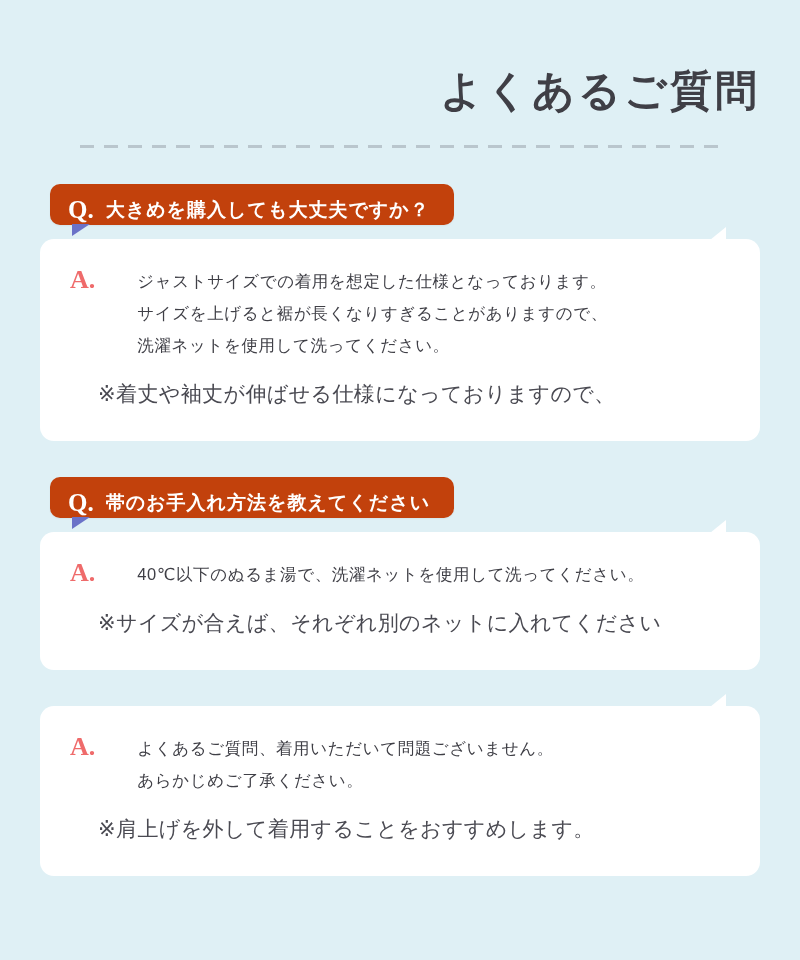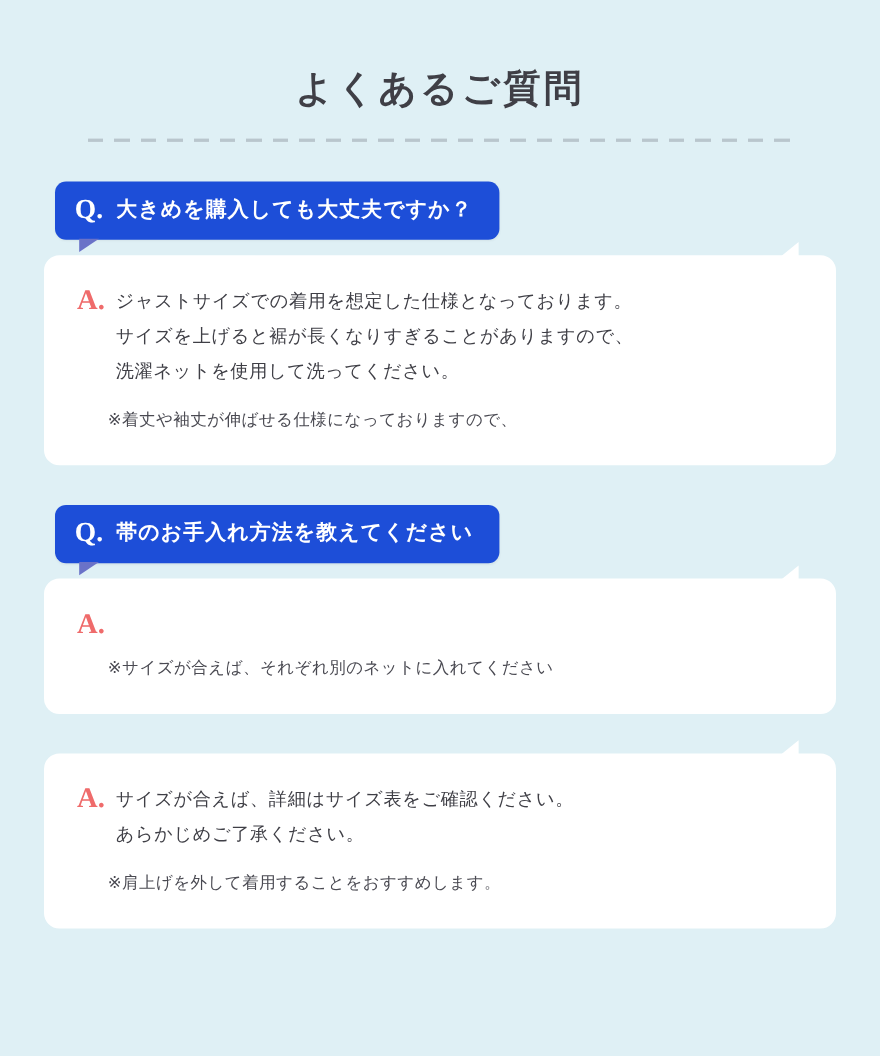--- a/index.html
+++ b/index.html
@@ -17,22 +17,22 @@
   .page {
     position: relative;
     width: 800px;
     height: 960px;
     box-sizing: border-box;
     padding: 0 40px;
   }
 
   
   .title {
-    text-align: center;
-    font-size: 34px;
+    text-align: right;
+    font-size: 42px;
     font-weight: bold;
     letter-spacing: 3px;
     color: #3f3f46;
     padding-top: 38px;
     line-height: 1.2;
   }
   .divider {
     margin: 24px auto 0 auto;
     width: 640px;
     height: 3px;
@@ -53,24 +53,24 @@
     margin-bottom: 36px;
   }
 
   
   .q-row {
     padding-left: 10px;
   }
   .q-bubble {
     position: relative;
     display: inline-block;
-    background: #1d4ed8;
+    background: #c2410c;
     color: #ffffff;
     border-radius: 10px;
-    padding: 11px 24px 12px 18px;
+    padding: 11px 24px 0 18px;
     font-size: 19px;
     font-weight: bold;
     letter-spacing: 1px;
     line-height: 1.2;
     box-shadow: 0 1px 2px rgba(0,0,0,0.05);
   }
   .q-bubble::after {
     content: "";
     position: absolute;
     left: 22px;
@@ -129,27 +129,28 @@
     flex: 0 0 auto;
   }
   .a-lines {
     flex: 1 1 auto;
   }
   .a-line {
     font-size: 16.5px;
     line-height: 1.95;
     color: #3f3f46;
     letter-spacing: 0.6px;
+    margin-left: 32px;
   }
   .note-block {
     margin-top: 14px;
     padding-left: 28px;
   }
   .note-line {
-    font-size: 15px;
+    font-size: 21px;
     line-height: 1.8;
     color: #4a4a52;
     letter-spacing: 0.4px;
   }
   .note-line.indent {
     padding-left: 16px;
   }
 </style>
 </head>
 <body>
@@ -185,34 +186,35 @@
     <div class="faq-item">
       <div class="q-row">
         <div class="q-bubble">
           <span class="q-mark">Q.</span><span class="q-text">帯のお手入れ方法を教えてください</span>
         </div>
       </div>
       <div class="a-card">
         <div class="a-body">
           <div class="a-mark">A.</div>
           <div class="a-lines">
+            <div class="a-line">40℃以下のぬるま湯で、洗濯ネットを使用して洗ってください。</div>
           </div>
         </div>
         <div class="note-block">
           <div class="note-line">※サイズが合えば、それぞれ別のネットに入れてください</div>
         </div>
       </div>
     </div>
 
     <div class="faq-item">
       <div class="a-card">
         <div class="a-body">
           <div class="a-mark">A.</div>
           <div class="a-lines">
-            <div class="a-line">サイズが合えば、詳細はサイズ表をご確認ください。</div>
+            <div class="a-line">よくあるご質問、着用いただいて問題ございません。</div>
             <div class="a-line">あらかじめご了承ください。</div>
           </div>
         </div>
         <div class="note-block">
           <div class="note-line">※肩上げを外して着用することをおすすめします。</div>
         </div>
       </div>
     </div>
 
   </div>

